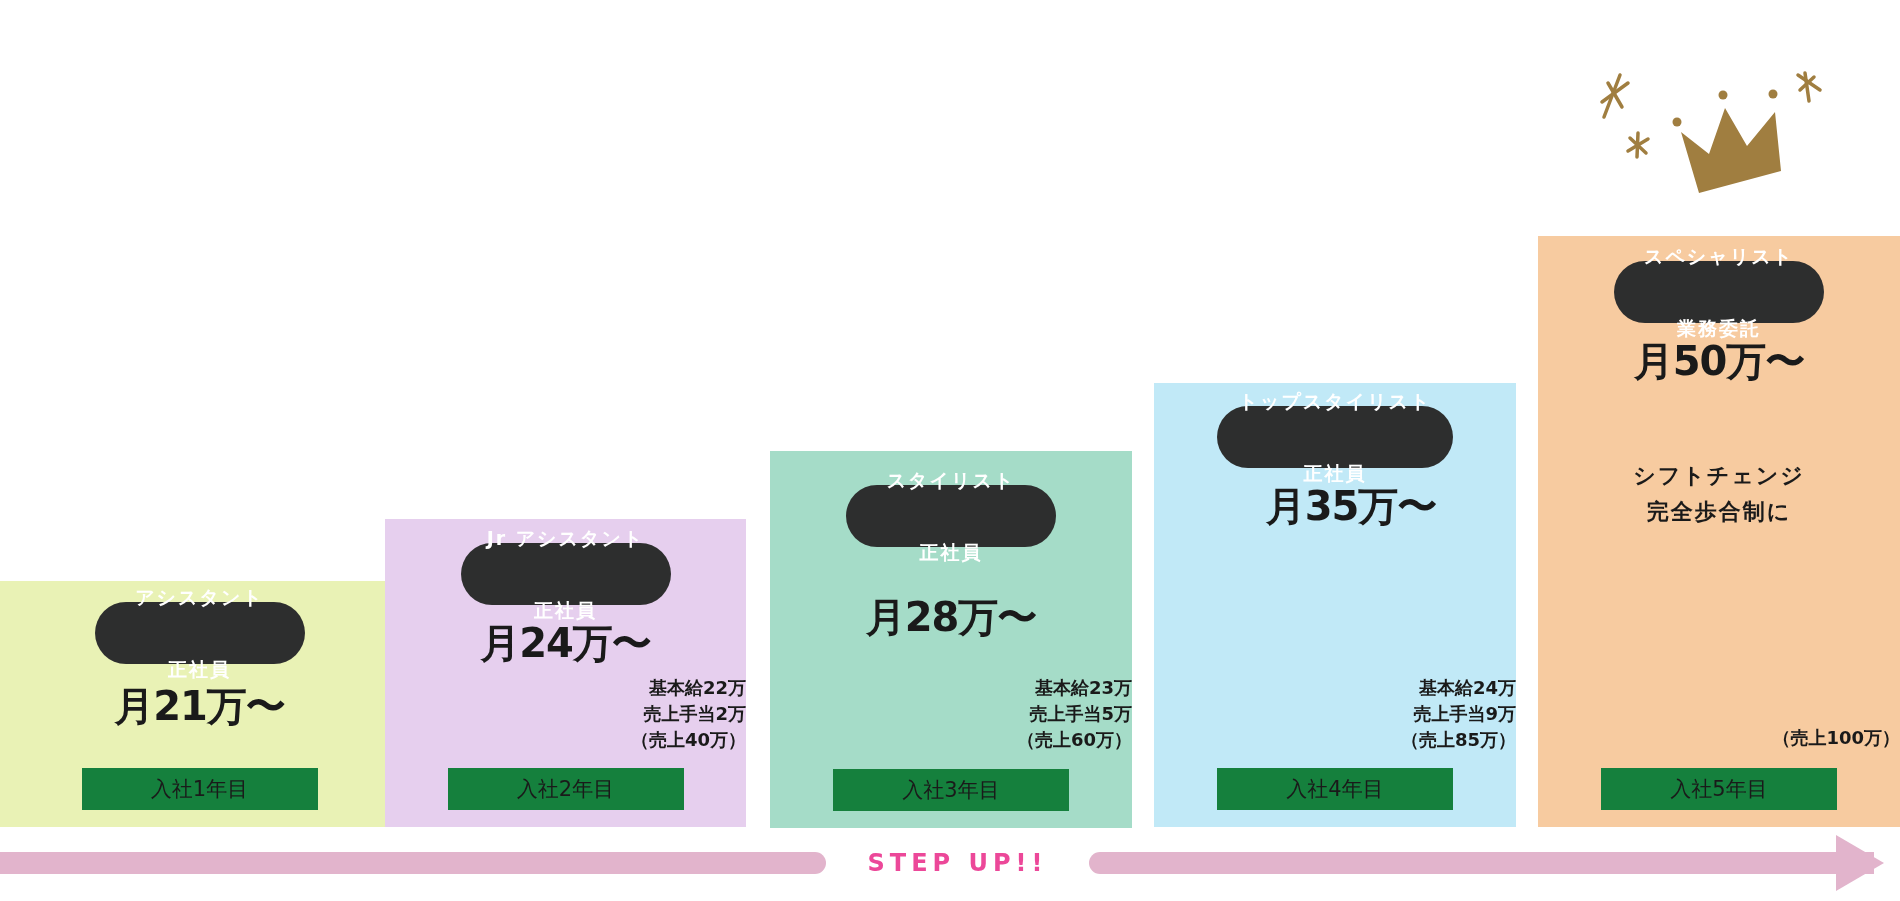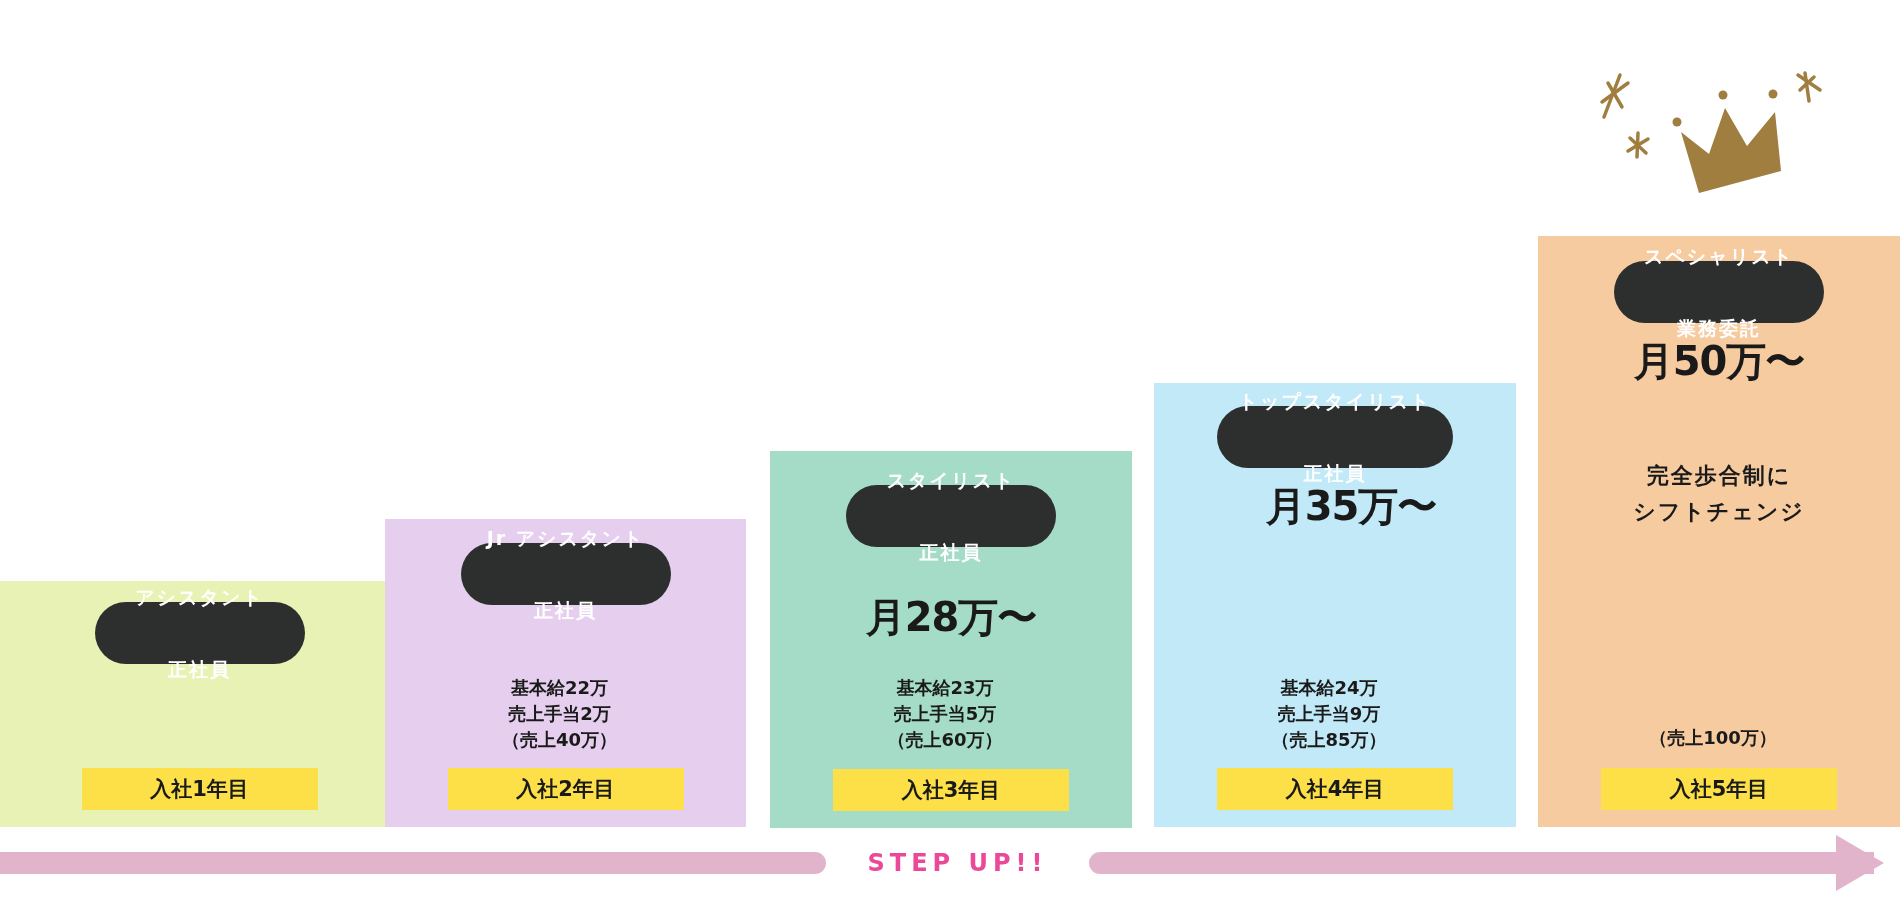--- a/index.html
+++ b/index.html
@@ -5,26 +5,26 @@
   html, body { margin:0; padding:0; background:#ffffff; }
   body { width:1900px; height:901px; position:relative; overflow:hidden;
          font-family:"DejaVu Sans", "Liberation Sans", sans-serif; color:#1a1a1a; }
   .step { position:absolute; box-sizing:border-box; }
   .pill { position:absolute; left:50%; transform:translateX(-50%); width:210px; height:62px;
           background:#2d2e2e; border-radius:31px; color:#ffffff; display:flex; flex-direction:column;
           align-items:center; justify-content:center; font-size:19px; font-weight:bold; line-height:24px;
           letter-spacing:2px; text-align:center;gap:48px; }
   .salary { position:absolute; left:0; right:0; text-align:center; font-size:40px; font-weight:bold;
             letter-spacing:-1px; }
-  .detail { position:absolute; left:0; right:12px; text-align:center; font-size:18px; font-weight:bold;
+  .detail { position:absolute; left:0; right:0; text-align:right; font-size:18px; font-weight:bold;
             line-height:26px; }
   .note { position:absolute; left:0; right:0; text-align:center; font-size:22px; font-weight:bold;
           line-height:36px; letter-spacing:2px; }
   .year { position:absolute; left:50%; transform:translateX(-50%); width:236px; height:42px;
-          background:#fde047; text-align:center; line-height:42px; font-size:21px; font-weight:bold; }
+          background:#15803d; text-align:center; line-height:42px; font-size:21px; font-weight:normal; }
   .arrow-bar { position:absolute; height:22px; background:#e2b4cc; }
   .arrow-left { left:0; top:852px; width:826px; border-radius:0 11px 11px 0; }
   .arrow-right { left:1089px; top:852px; width:785px; border-radius:11px 0 0 11px; }
   .arrow-head { position:absolute; left:1836px; top:835px; width:0; height:0;
                 border-top:28px solid transparent; border-bottom:28px solid transparent;
                 border-left:48px solid #e2b4cc; }
   .stepup { position:absolute; left:830px; top:838px; width:255px; text-align:center;
             font-size:24px; font-weight:bold; letter-spacing:5px; color:#ec4899; line-height:50px; }
   .crown { position:absolute; left:1580px; top:55px; width:250px; height:150px; }
 </style>
@@ -58,28 +58,30 @@
 
     <polygon stroke="none" points="101,77 129,99 145,53 167,91 195,57 201,116 119,138"></polygon>
   </g>
 </svg>
 
 <div class="step" style="left:0px; top:581px; width:399px; height:246px; background:#e9f2b5;">
   <div class="pill" style="top:21px;">
     <span>アシスタント</span>
     <span>正社員</span>
   </div>
+  <div class="salary" style="top:98px;">月21万〜</div>
   <div class="year" style="top:187px;">入社1年目</div>
 </div>
 
 <div class="step" style="left:385px; top:519px; width:361px; height:308px; background:#e6cfee;">
   <div class="pill" style="top:24px;">
     <span>Jr アシスタント</span>
     <span>正社員</span>
   </div>
+  <div class="salary" style="top:97px;">月24万〜</div>
   <div class="detail" style="top:156px;">
     <div>基本給22万</div>
     <div>売上手当2万</div>
     <div>（売上40万）</div>
   </div>
   <div class="year" style="top:249px;">入社2年目</div>
 </div>
 
 <div class="step" style="left:770px; top:451px; width:362px; height:377px; background:#a5dcc8;">
   <div class="pill" style="top:26px;margin-top:8px;">
@@ -109,22 +111,22 @@
   <div class="year" style="top:385px;">入社4年目</div>
 </div>
 
 <div class="step" style="left:1538px; top:236px; width:362px; height:591px; background:#f7cba0;">
   <div class="pill" style="top:25px;">
     <span>スペシャリスト</span>
     <span>業務委託</span>
   </div>
   <div class="salary" style="top:98px;">月50万〜</div>
   <div class="note" style="top:222px;">
+    <div>シフトチェンジ</div>
     <div>完全歩合制に</div>
-    <div>シフトチェンジ</div>
   </div>
   <div class="detail" style="top:489px;">
     <div>（売上100万）</div>
   </div>
   <div class="year" style="top:532px;">入社5年目</div>
 </div>
 
 <div class="arrow-bar arrow-left"></div>
 <div class="stepup">STEP UP!!</div>
 <div class="arrow-bar arrow-right"></div>

